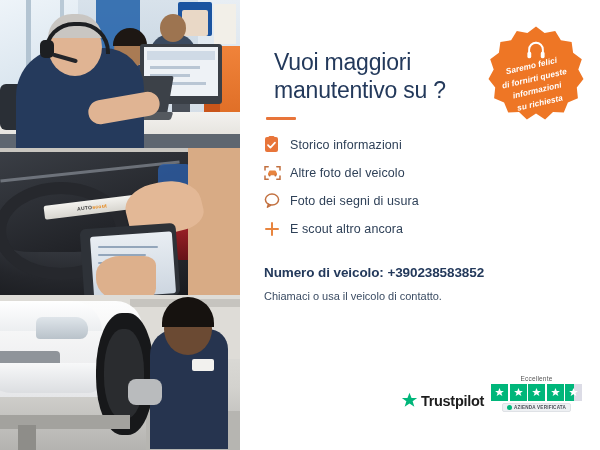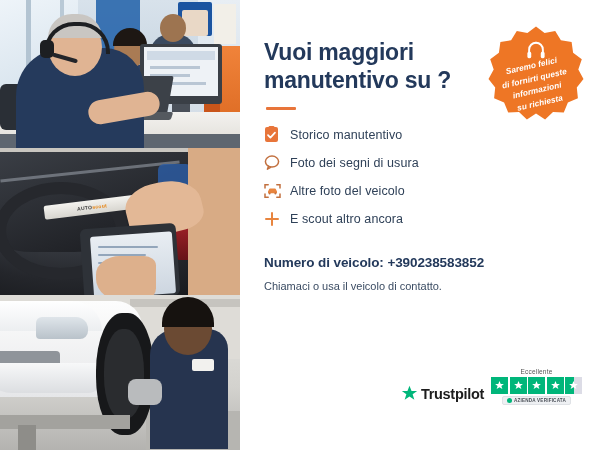--- a/index.html
+++ b/index.html
@@ -121,22 +121,22 @@
   .p3 .glove{position:absolute;left:128px;top:84px;width:34px;height:26px;background:#b9bbbd;border-radius:8px;}
   .p3 .lift{position:absolute;left:0;top:120px;width:130px;height:14px;background:#a3a29e;}
   .p3 .liftpost{position:absolute;left:18px;top:130px;width:18px;height:25px;background:#8e8d89;}
   .p3 .cabinet{position:absolute;left:146px;top:116px;width:94px;height:39px;background:#b6b5b1;}
 
   
   .panel{position:relative;flex:1;height:450px;background:#ffffff;padding:0;}
   .inner{padding:38px 24px 0 24px;position:relative;height:100%;box-sizing:border-box;}
 
   .headline{
-    font-size:23px;line-height:1.22;font-weight:bold;color:#23395b;
-    letter-spacing:-.2px;margin:0;max-width:205px;
+    font-size:23px;line-height:1.22;font-weight:normal;color:#23395b;
+    letter-spacing:-.2px;margin:10px;max-width:205px;
   }
   .divider{width:30px;height:3px;background:#e8753a;margin:13px 0 11px 2px;border-radius:1px;}
 
   
   .badge-wrap{position:absolute;right:10px;top:24px;width:108px;height:108px;}
   .badge-svg{position:absolute;inset:0;}
   .badge-ico{position:absolute;left:50%;top:16px;transform:translateX(-50%);
     width:22px;height:22px;}
   .badge-text{position:absolute;left:0;top:36px;width:108px;
     transform:rotate(-13deg);text-align:center;
@@ -148,21 +148,21 @@
   .li{display:flex;align-items:center;height:27px;margin-bottom:1px;}
   .li .ico{width:26px;flex:0 0 26px;display:flex;align-items:center;justify-content:flex-start;}
   .li .txt{font-size:12.5px;color:#2f4158;letter-spacing:.1px;}
 
   
   .phone{margin-top:23px;font-size:13.5px;font-weight:bold;color:#23395b;letter-spacing:-.1px;}
   .sub{margin-top:8px;font-size:11px;line-height:1.55;color:#3b4c63;}
   .sub div{white-space:nowrap;}
 
   
-  .tp{position:absolute;right:18px;bottom:45px;display:flex;align-items:flex-end;gap:7px;}
+  .tp{position:absolute;right:18px;bottom:38px;display:flex;align-items:flex-end;gap:7px;}
   .tp-logo{display:flex;align-items:center;gap:3px;padding-bottom:3px;}
   .tp-name{font-size:14.5px;font-weight:bold;color:#1d1d1d;letter-spacing:-.3px;}
   .tp-right{display:flex;flex-direction:column;align-items:center;gap:2px;}
   .tp-ecc{font-size:6.5px;color:#555;letter-spacing:.2px;}
   .stars{display:flex;gap:1.5px;}
   .star{width:17px;height:17px;background:#00b67a;display:flex;align-items:center;justify-content:center;}
   .star.half{background:linear-gradient(90deg,#00b67a 50%,#dcdce6 50%);}
   .verif{display:flex;align-items:center;gap:2px;background:#eef0f3;border:1px solid #dfe2e6;
     border-radius:2px;padding:1px 4px;}
   .verif .vtxt{font-size:4.6px;color:#4a4f57;letter-spacing:.2px;font-weight:bold;}
@@ -290,53 +290,53 @@
       <ul class="list">
 
         <li class="li">
           <span class="ico">
             <svg width="15" height="17" viewBox="0 0 15 17">
               <rect x="1" y="1" width="13" height="15" rx="2" fill="#e8753a"></rect>
               <rect x="4.5" y="0" width="6" height="2.6" rx="1.3" fill="#e8753a"></rect>
               <path d="M4 9.2 6.4 11.6 11 6.6" fill="none" stroke="#fff" stroke-width="1.7" stroke-linecap="round" stroke-linejoin="round"></path>
             </svg>
           </span>
-          <span class="txt">Storico manutentivo</span>
+          <span class="txt">Storico informazioni</span>
         </li>
 
-
-        <li class="li">
-          <span class="ico">
-            <svg width="16" height="15" viewBox="0 0 16 15">
-              <ellipse cx="8" cy="6.6" rx="6.6" ry="5.5" fill="none" stroke="#c2703f" stroke-width="1.5"></ellipse>
-              <path d="M4.6 11.1 3.4 14.2 6.6 12.3" fill="none" stroke="#c2703f" stroke-width="1.5" stroke-linejoin="round" stroke-linecap="round"></path>
-            </svg>
-          </span>
-          <span class="txt">Foto dei segni di usura</span>
-        </li>
 
         <li class="li">
           <span class="ico">
             <svg width="17" height="16" viewBox="0 0 17 16">
               <g fill="none" stroke="#c2703f" stroke-width="1.5" stroke-linecap="round">
                 <path d="M1 5V1.8h3.2"></path>
                   <path d="M16 5V1.8h-3.2"></path>
                 <path d="M1 11v3.2h3.2"></path>
                   <path d="M16 11v3.2h-3.2"></path>
               </g>
               <path d="M4 10.2h9v-1.7l-1.1-2.3a1 1 0 0 0-.9-.6H6a1 1 0 0 0-.9.6L4 8.5z" fill="#e8853f"></path>
               <circle cx="5.6" cy="10.6" r="1" fill="#c2703f"></circle>
               <circle cx="11.4" cy="10.6" r="1" fill="#c2703f"></circle>
             </svg>
           </span>
           <span class="txt">Altre foto del veicolo</span>
         </li>
 
         <li class="li">
           <span class="ico">
+            <svg width="16" height="15" viewBox="0 0 16 15">
+              <ellipse cx="8" cy="6.6" rx="6.6" ry="5.5" fill="none" stroke="#c2703f" stroke-width="1.5"></ellipse>
+              <path d="M4.6 11.1 3.4 14.2 6.6 12.3" fill="none" stroke="#c2703f" stroke-width="1.5" stroke-linejoin="round" stroke-linecap="round"></path>
+            </svg>
+          </span>
+          <span class="txt">Foto dei segni di usura</span>
+        </li>
+
+        <li class="li">
+          <span class="ico">
             <svg width="16" height="16" viewBox="0 0 16 16">
               <g stroke="#e8853f" stroke-width="2" stroke-linecap="round">
                 <line x1="8" y1="2" x2="8" y2="14"></line>
                 <line x1="2" y1="8" x2="14" y2="8"></line>
               </g>
             </svg>
           </span>
           <span class="txt">E scout altro ancora</span>
         </li>
 

